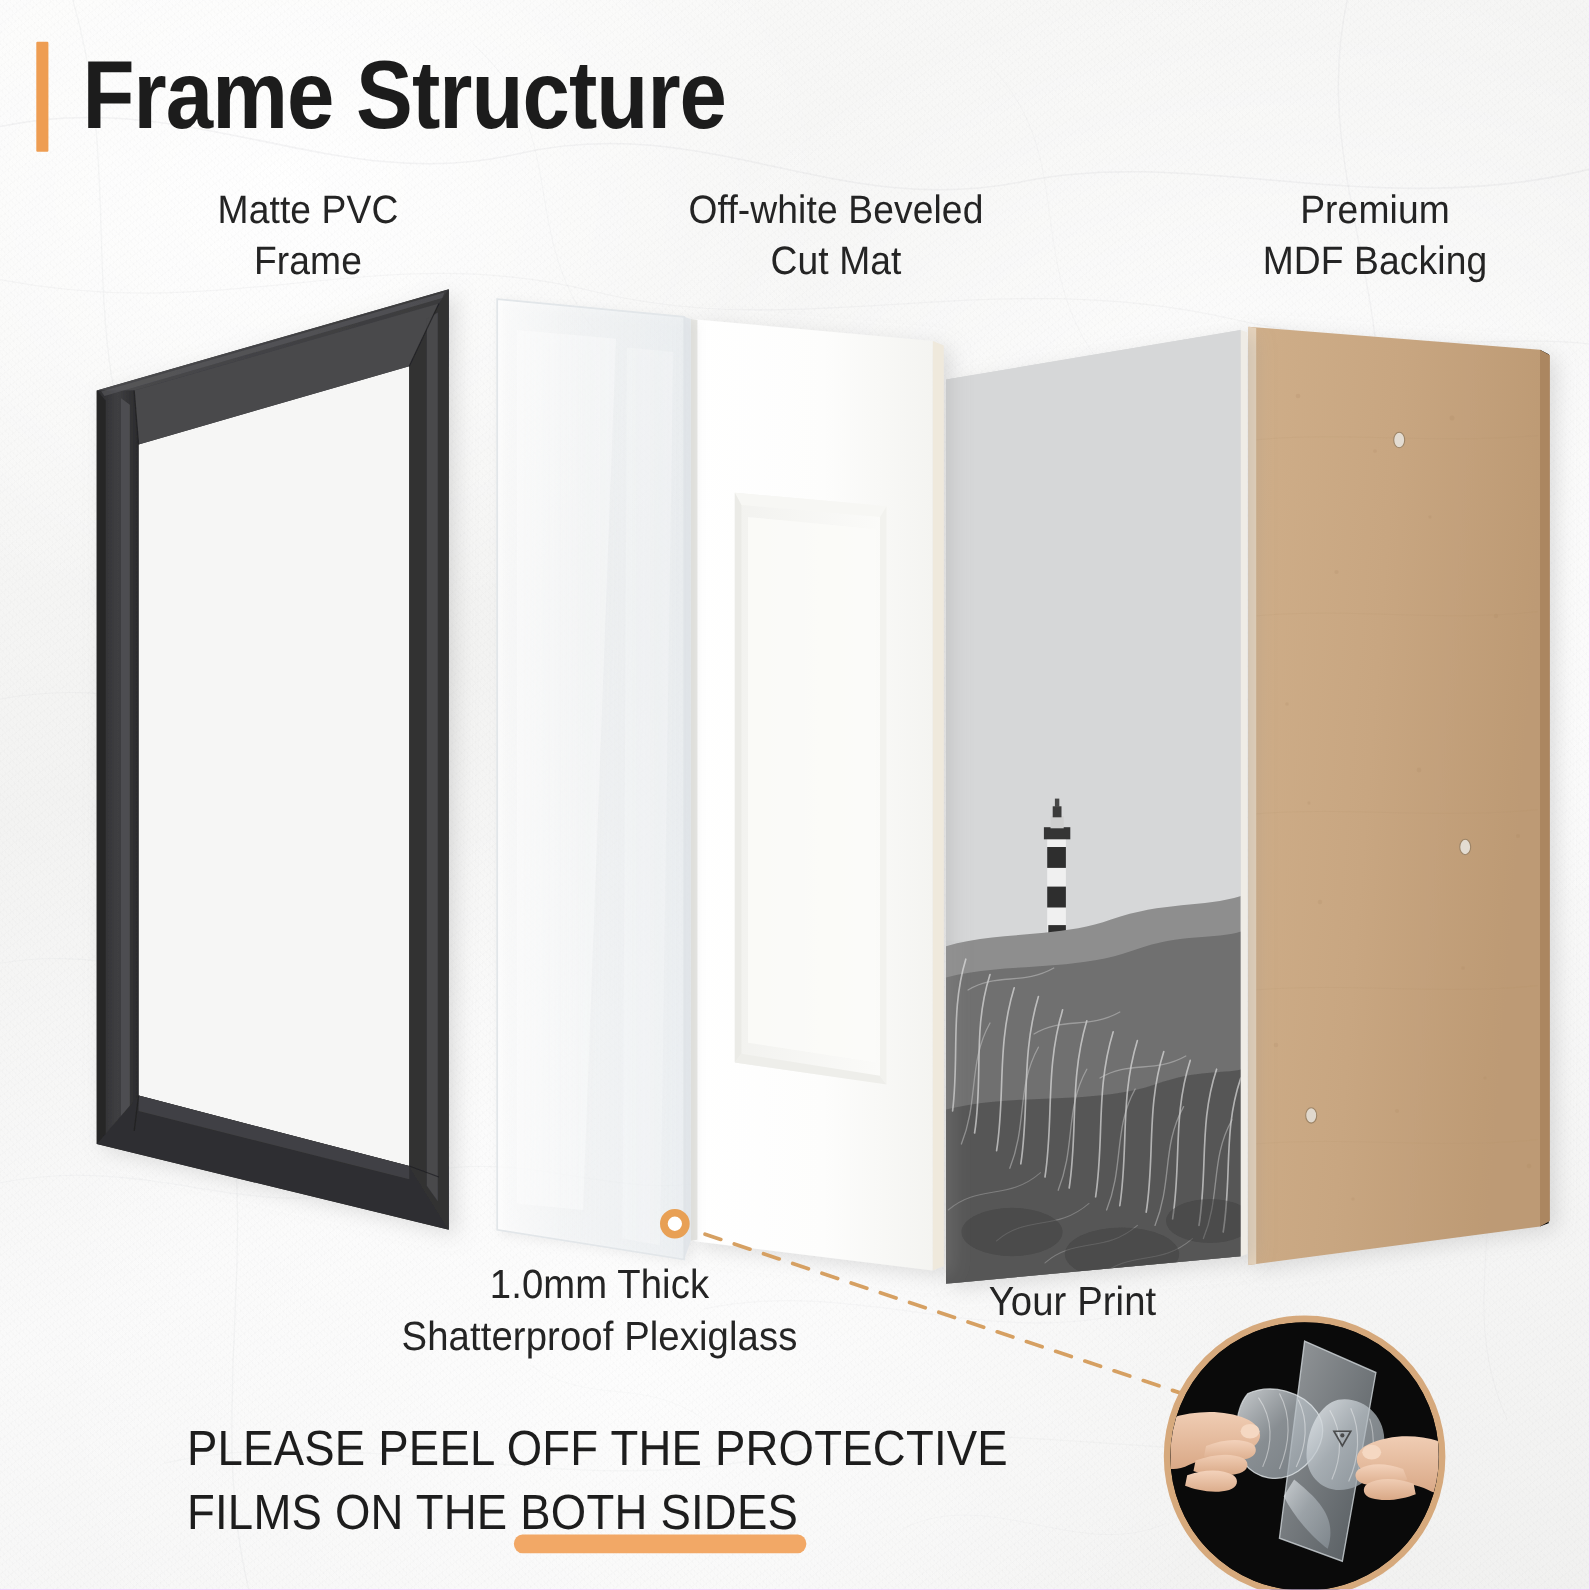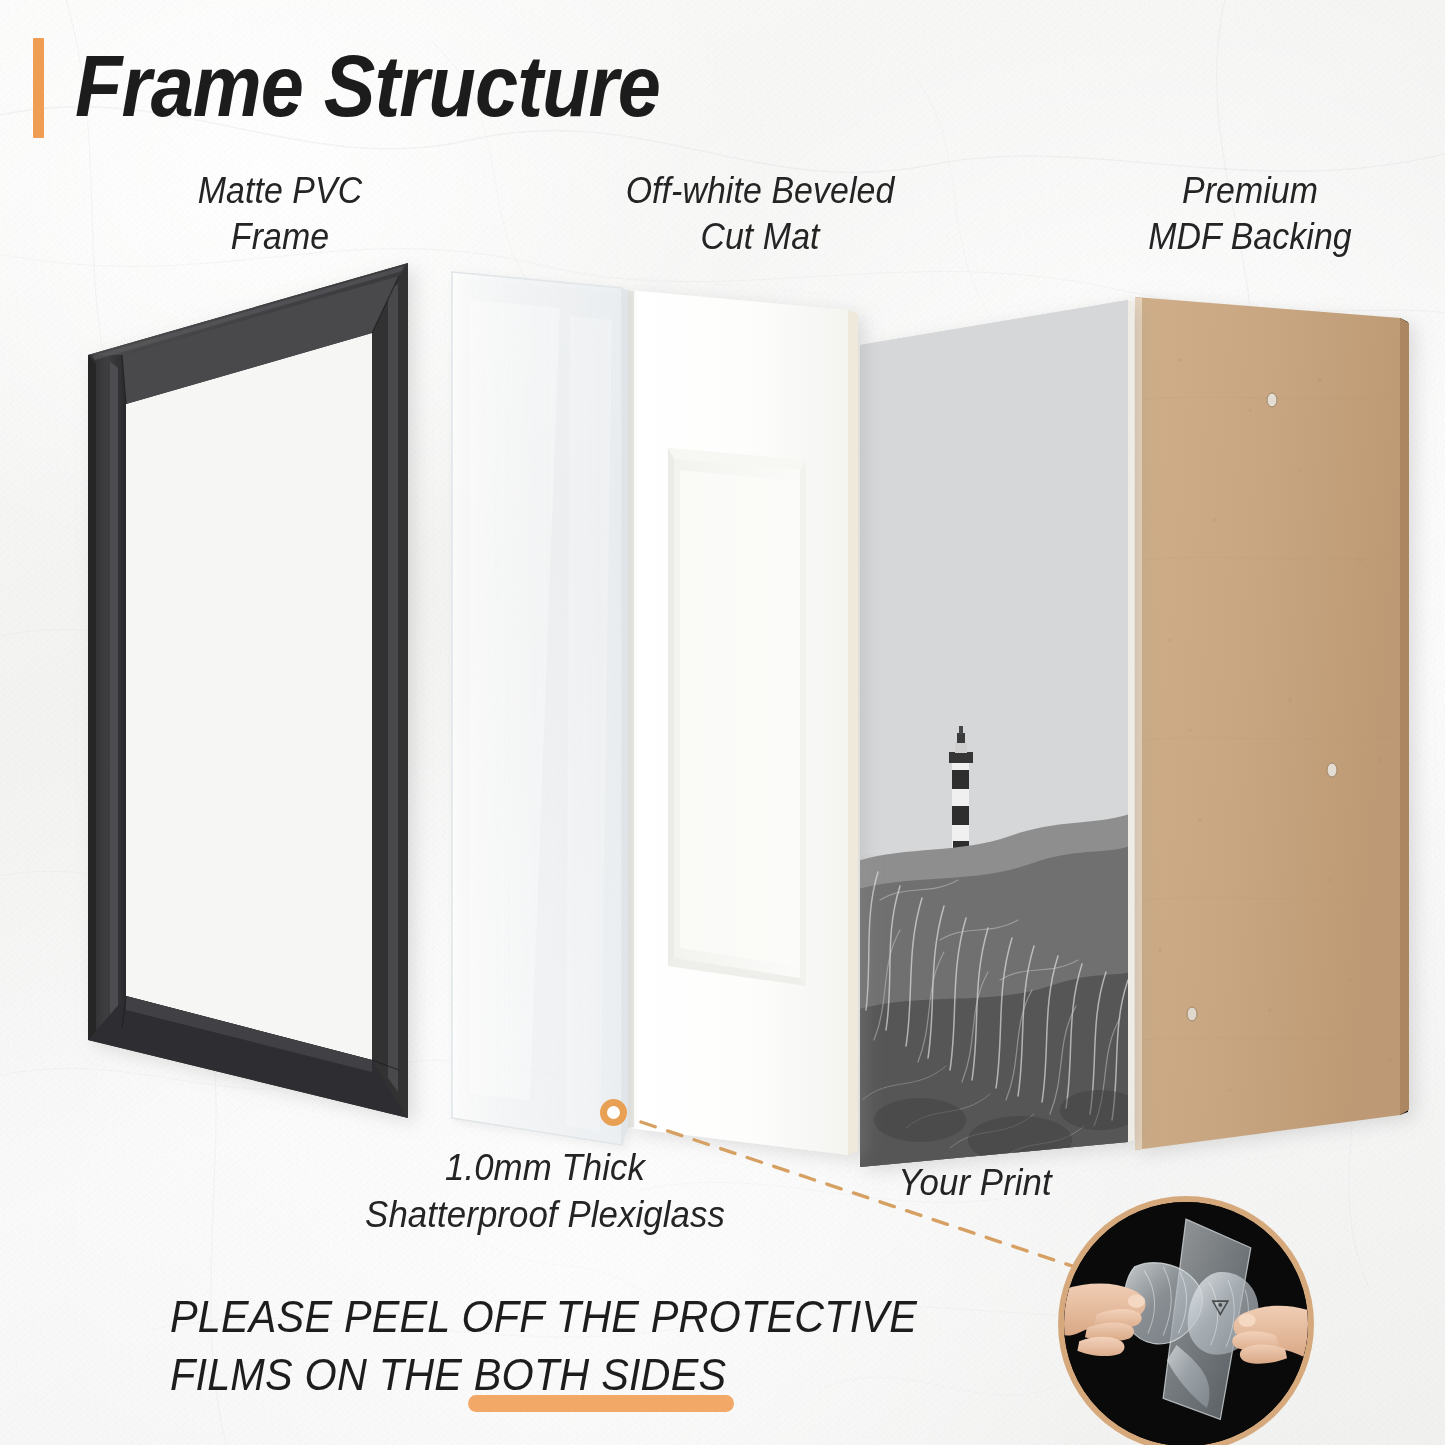--- a/index.html
+++ b/index.html
@@ -5,21 +5,21 @@
   * { margin:0; padding:0; box-sizing:border-box; }
   html,body { width:1445px; height:1445px; }
   body {
     font-family:"Liberation Sans", sans-serif;
     background:#f6f6f5;
     position:relative;
     overflow:hidden;
   }
 
   
-  #stage { position:absolute; inset:0; overflow:hidden; background:#f0abfc;font-style:italic; }
+  #stage { position:absolute; inset:0; overflow:hidden; background:#f0abfc; }
   .marble-base {
     position:absolute; inset:0;
     background:
       radial-gradient(ellipse 50% 40% at 18% 12%,  #ffffff 0%, rgba(255,255,255,0) 70%),
       radial-gradient(ellipse 60% 45% at 80% 30%,  #ffffff 0%, rgba(255,255,255,0) 72%),
       radial-gradient(ellipse 55% 50% at 40% 85%,  #fdfdfd 0%, rgba(255,255,255,0) 70%),
       linear-gradient(160deg,#fbfbfa 0%, #f3f3f2 38%, #fafafa 62%, #f1f1f0 100%);
   }
   .marble-veins { position:absolute; inset:0; opacity:.5; }
   .marble-grain {

